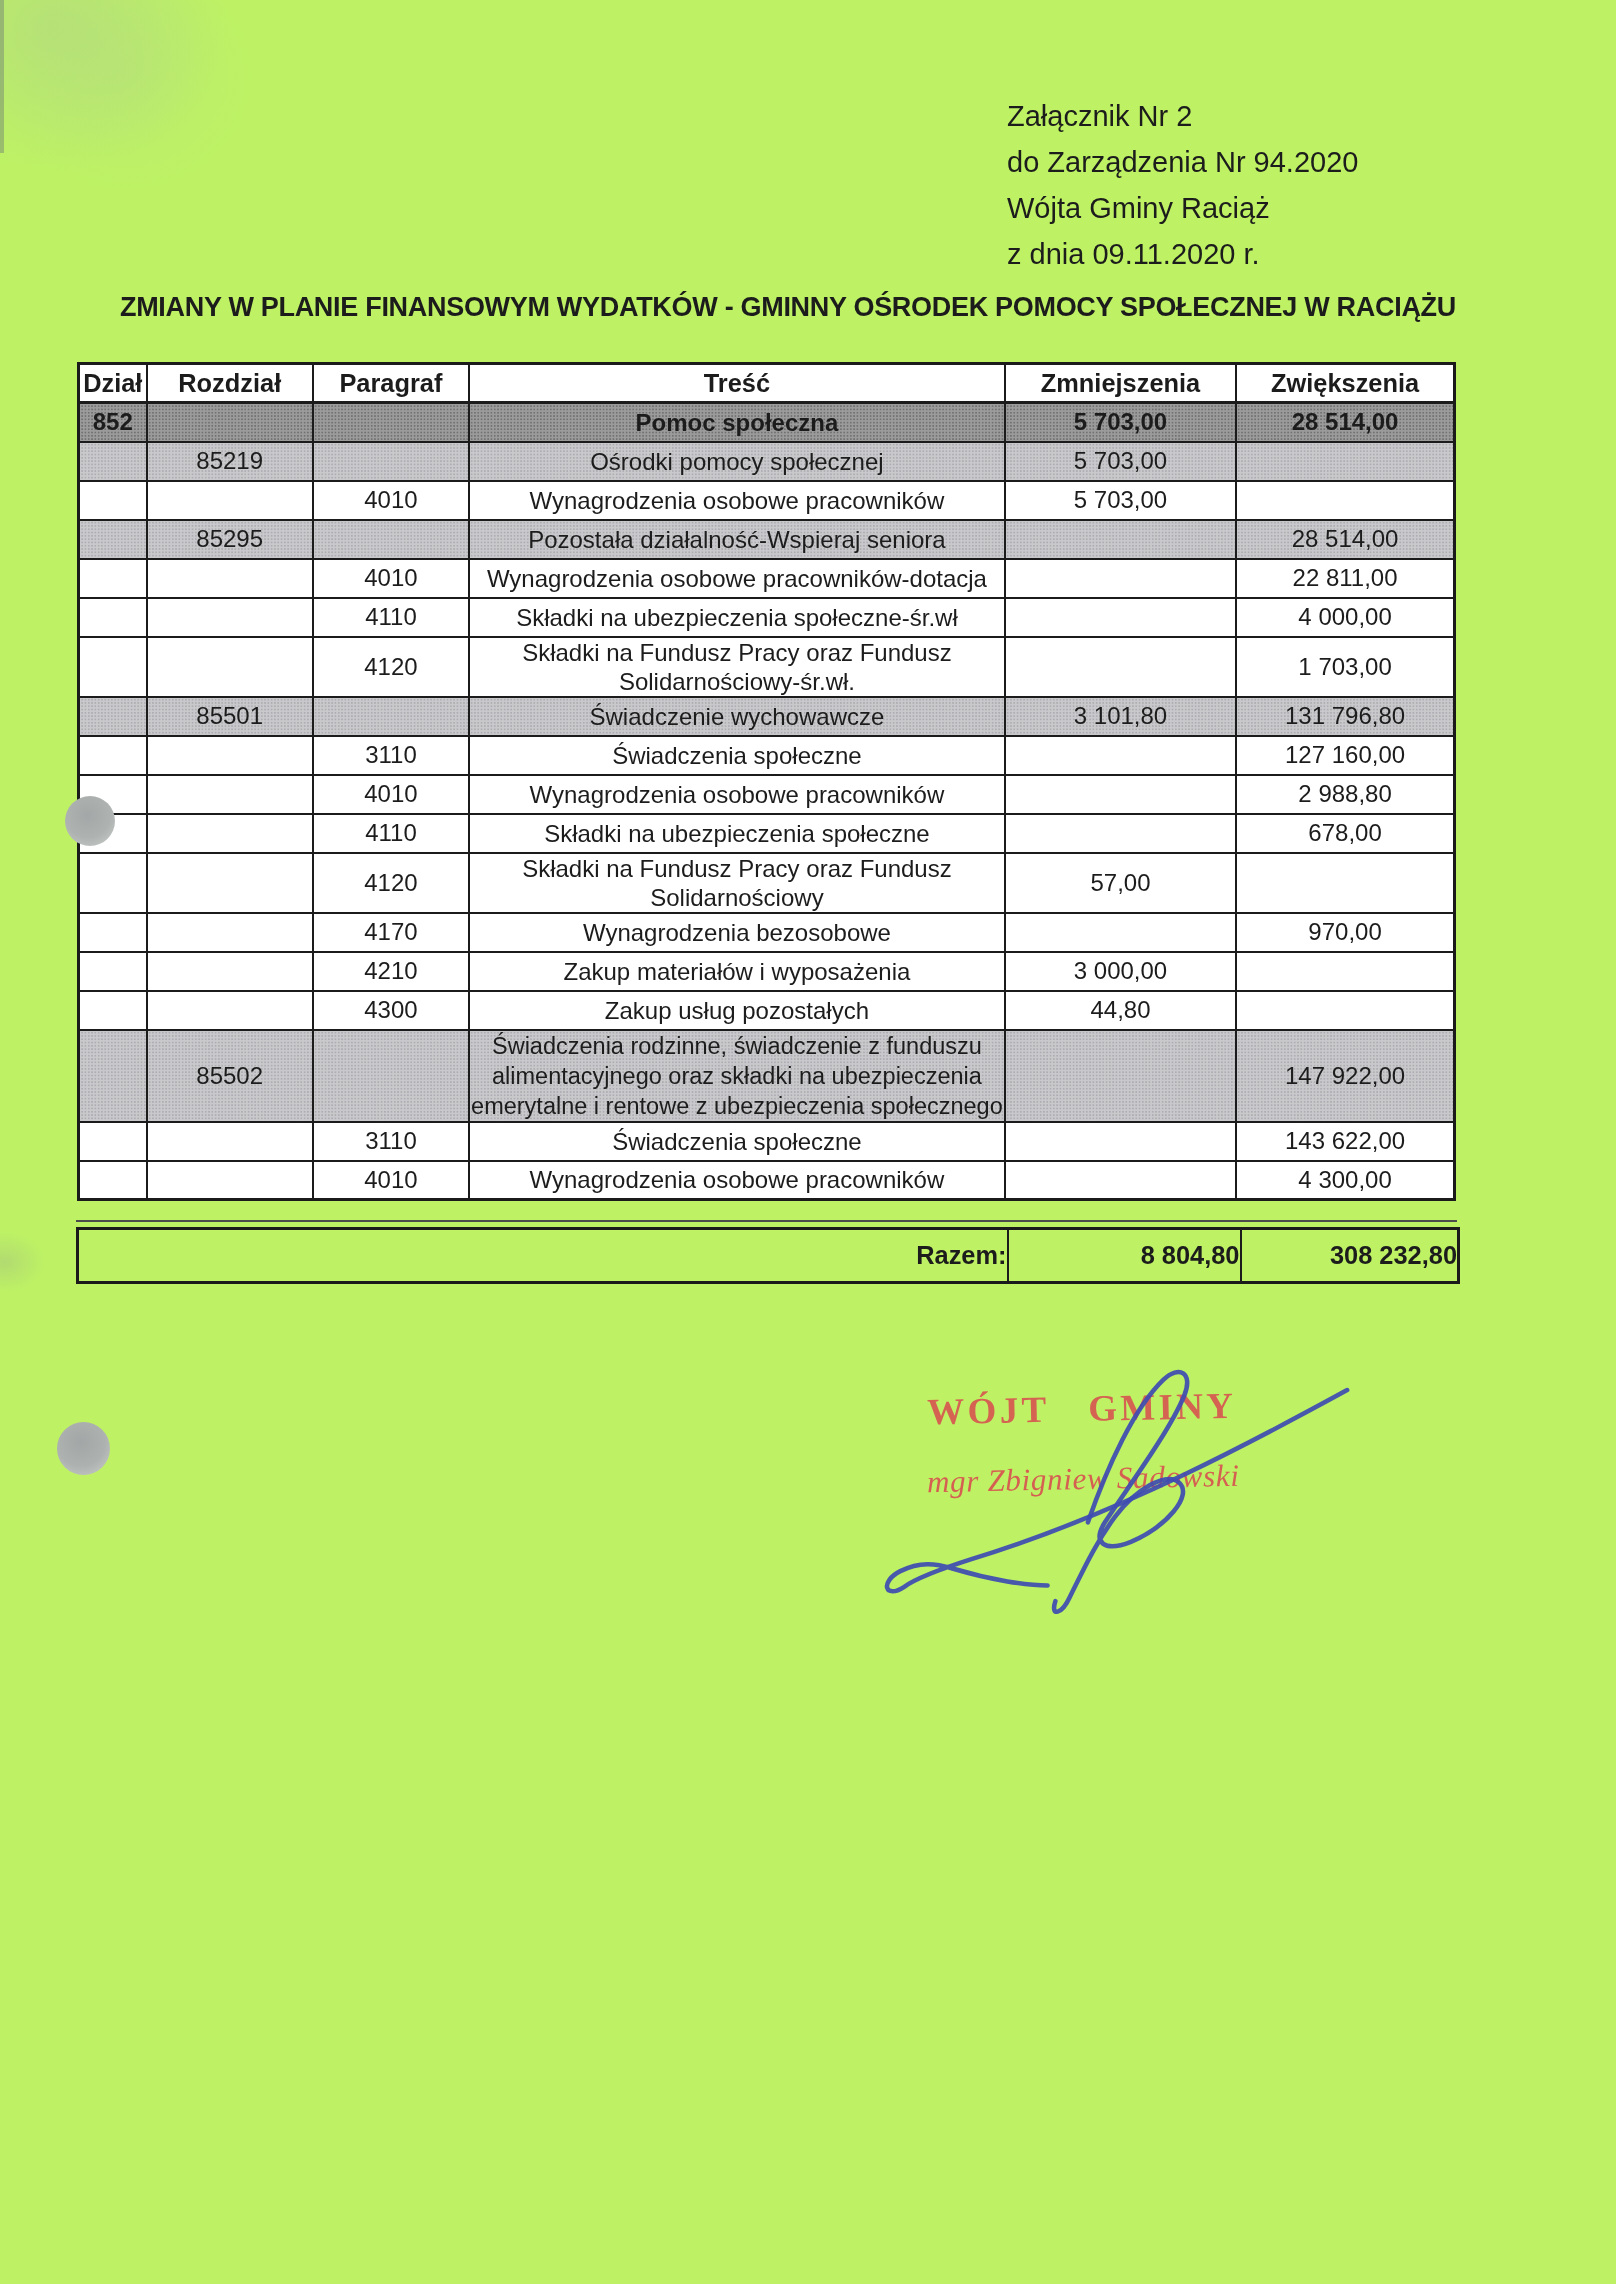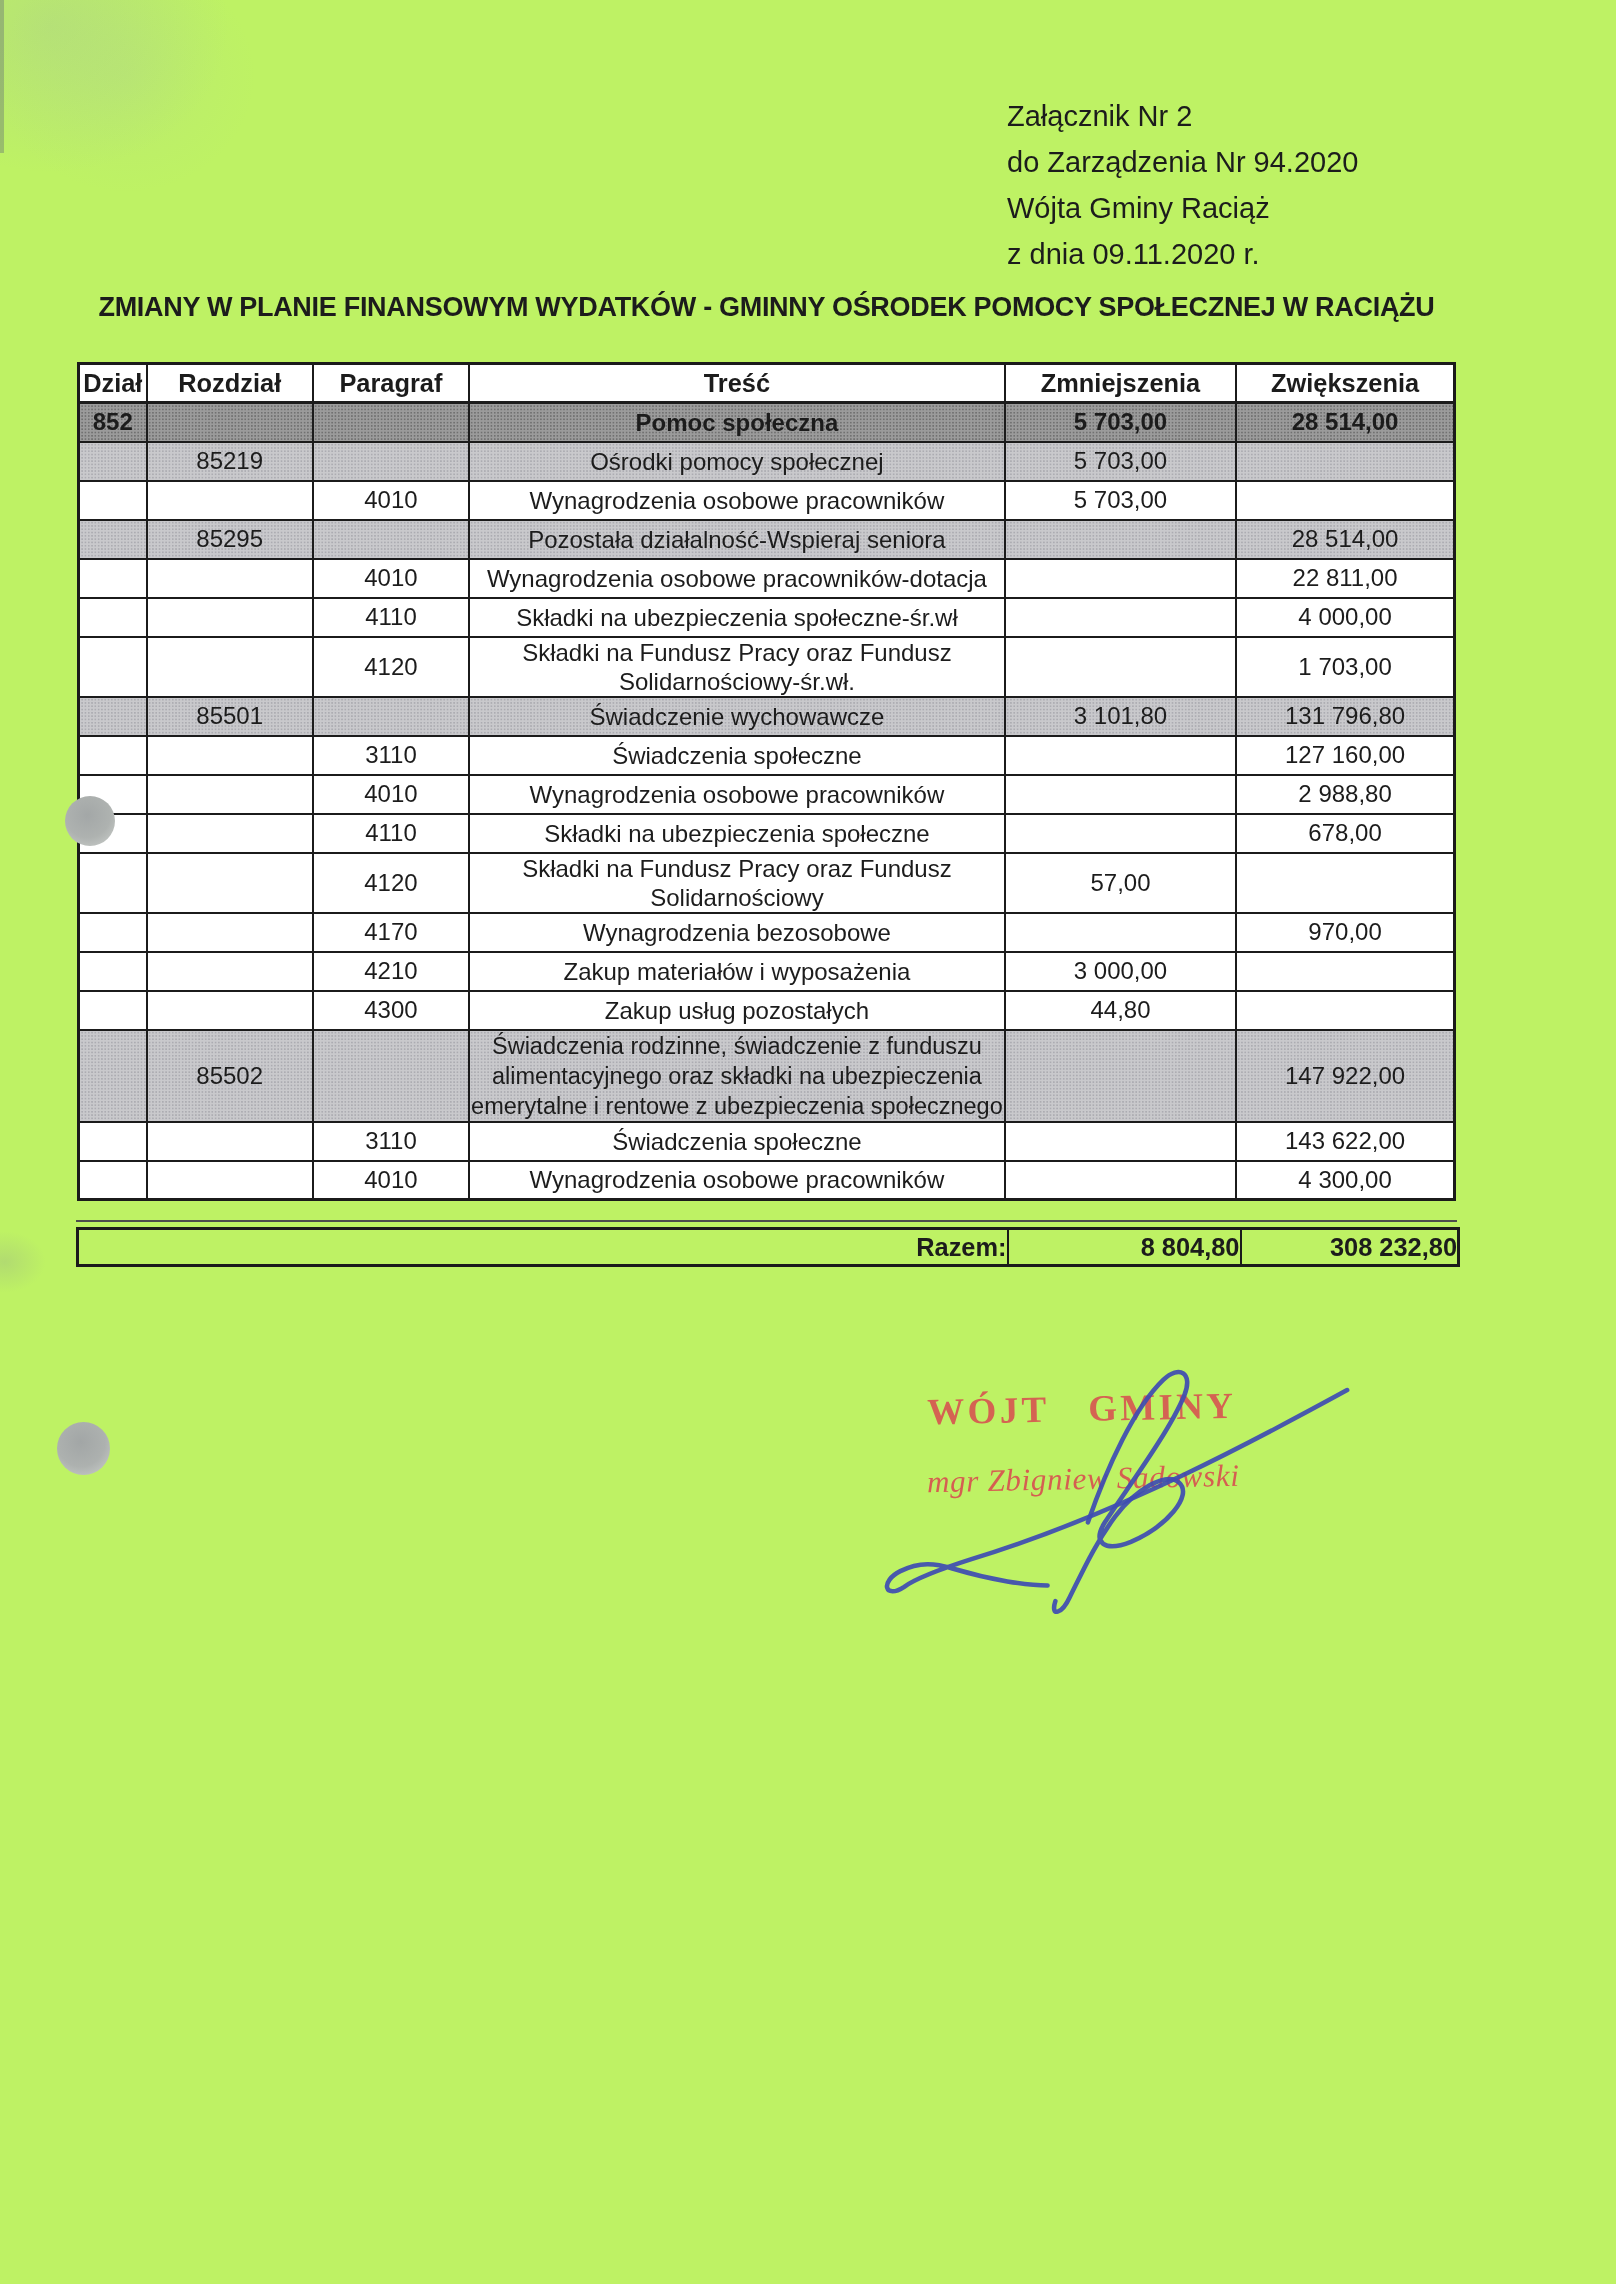--- a/index.html
+++ b/index.html
@@ -29,21 +29,21 @@
   }
   .punch-hole{position:absolute;border-radius:50%;z-index:5;}
   .hole-1{left:65px;top:796px;width:50px;height:50px;
     background:radial-gradient(circle at 45% 38%, #a3a7a7 0%, #aeb2b0 55%, #c3c7c4 85%, #cdd0cd 100%);}
   .hole-2{left:57px;top:1422px;width:53px;height:53px;
     background:radial-gradient(circle at 45% 38%, #a2a6a6 0%, #adb1af 55%, #c2c6c3 85%, #ccd0cc 100%);}
   
   .attachment-block{position:absolute;left:1007px;top:93px;font-size:29px;line-height:46px;}
   
   .doc-title{
-    position:absolute;left:77px;top:292px;width:1379px;text-align:center;
+    position:absolute;left:77px;top:292px;width:1379px;text-align:right;
     font-size:27px;font-weight:bold;letter-spacing:-0.3px;white-space:nowrap;
   }
   
   table.main{
     position:absolute;left:77px;top:362px;width:1379px;
     border-collapse:collapse;table-layout:fixed;
     border:3.3px solid var(--border);
   }
   table.main th,table.main td{
     border:2px solid var(--border);border-top-width:2.6px;border-bottom-width:2.6px;
@@ -65,21 +65,21 @@
     background-image:radial-gradient(rgba(70,70,85,.22) 0.7px, transparent 0.8px);
     background-size:3.3px 3.3px;
   }
   td.c-code{text-align:center;}
   td.c-tresc{text-align:center;padding-left:7.8px;padding-right:5.2px;line-height:29px;}
   tr.s-xtall td.c-tresc{font-size:23.5px;line-height:30px;}
   td.c-num{text-align:center;padding-right:6.5px;}
   
   .razem-topline{position:absolute;left:76px;top:1220px;width:1381px;height:2px;background:#4c4c4c;}
   table.razem{
-    position:absolute;left:76px;top:1227px;width:1381px;height:40px;
+    position:absolute;left:76px;top:1227px;width:1381px;height:57px;
     border-collapse:collapse;table-layout:fixed;border:3.3px solid var(--border);
   }
   table.razem td{border:2px solid var(--border);font-size:25.4px;vertical-align:middle;padding:0;}
   .razem-label{text-align:right;font-weight:bold;padding-right:9px;}
   .razem-num{text-align:right;font-weight:bold;padding-right:6.5px;}
   
   .stamp{position:absolute;left:900px;top:1387px;width:365px;transform:rotate(-1.2deg);z-index:2;}
   .stamp-title{
     text-align:center;font-family:"Liberation Serif",serif;font-weight:bold;
     font-size:37px;color:var(--stamp-red);letter-spacing:3.3px;word-spacing:27px;opacity:.88;

